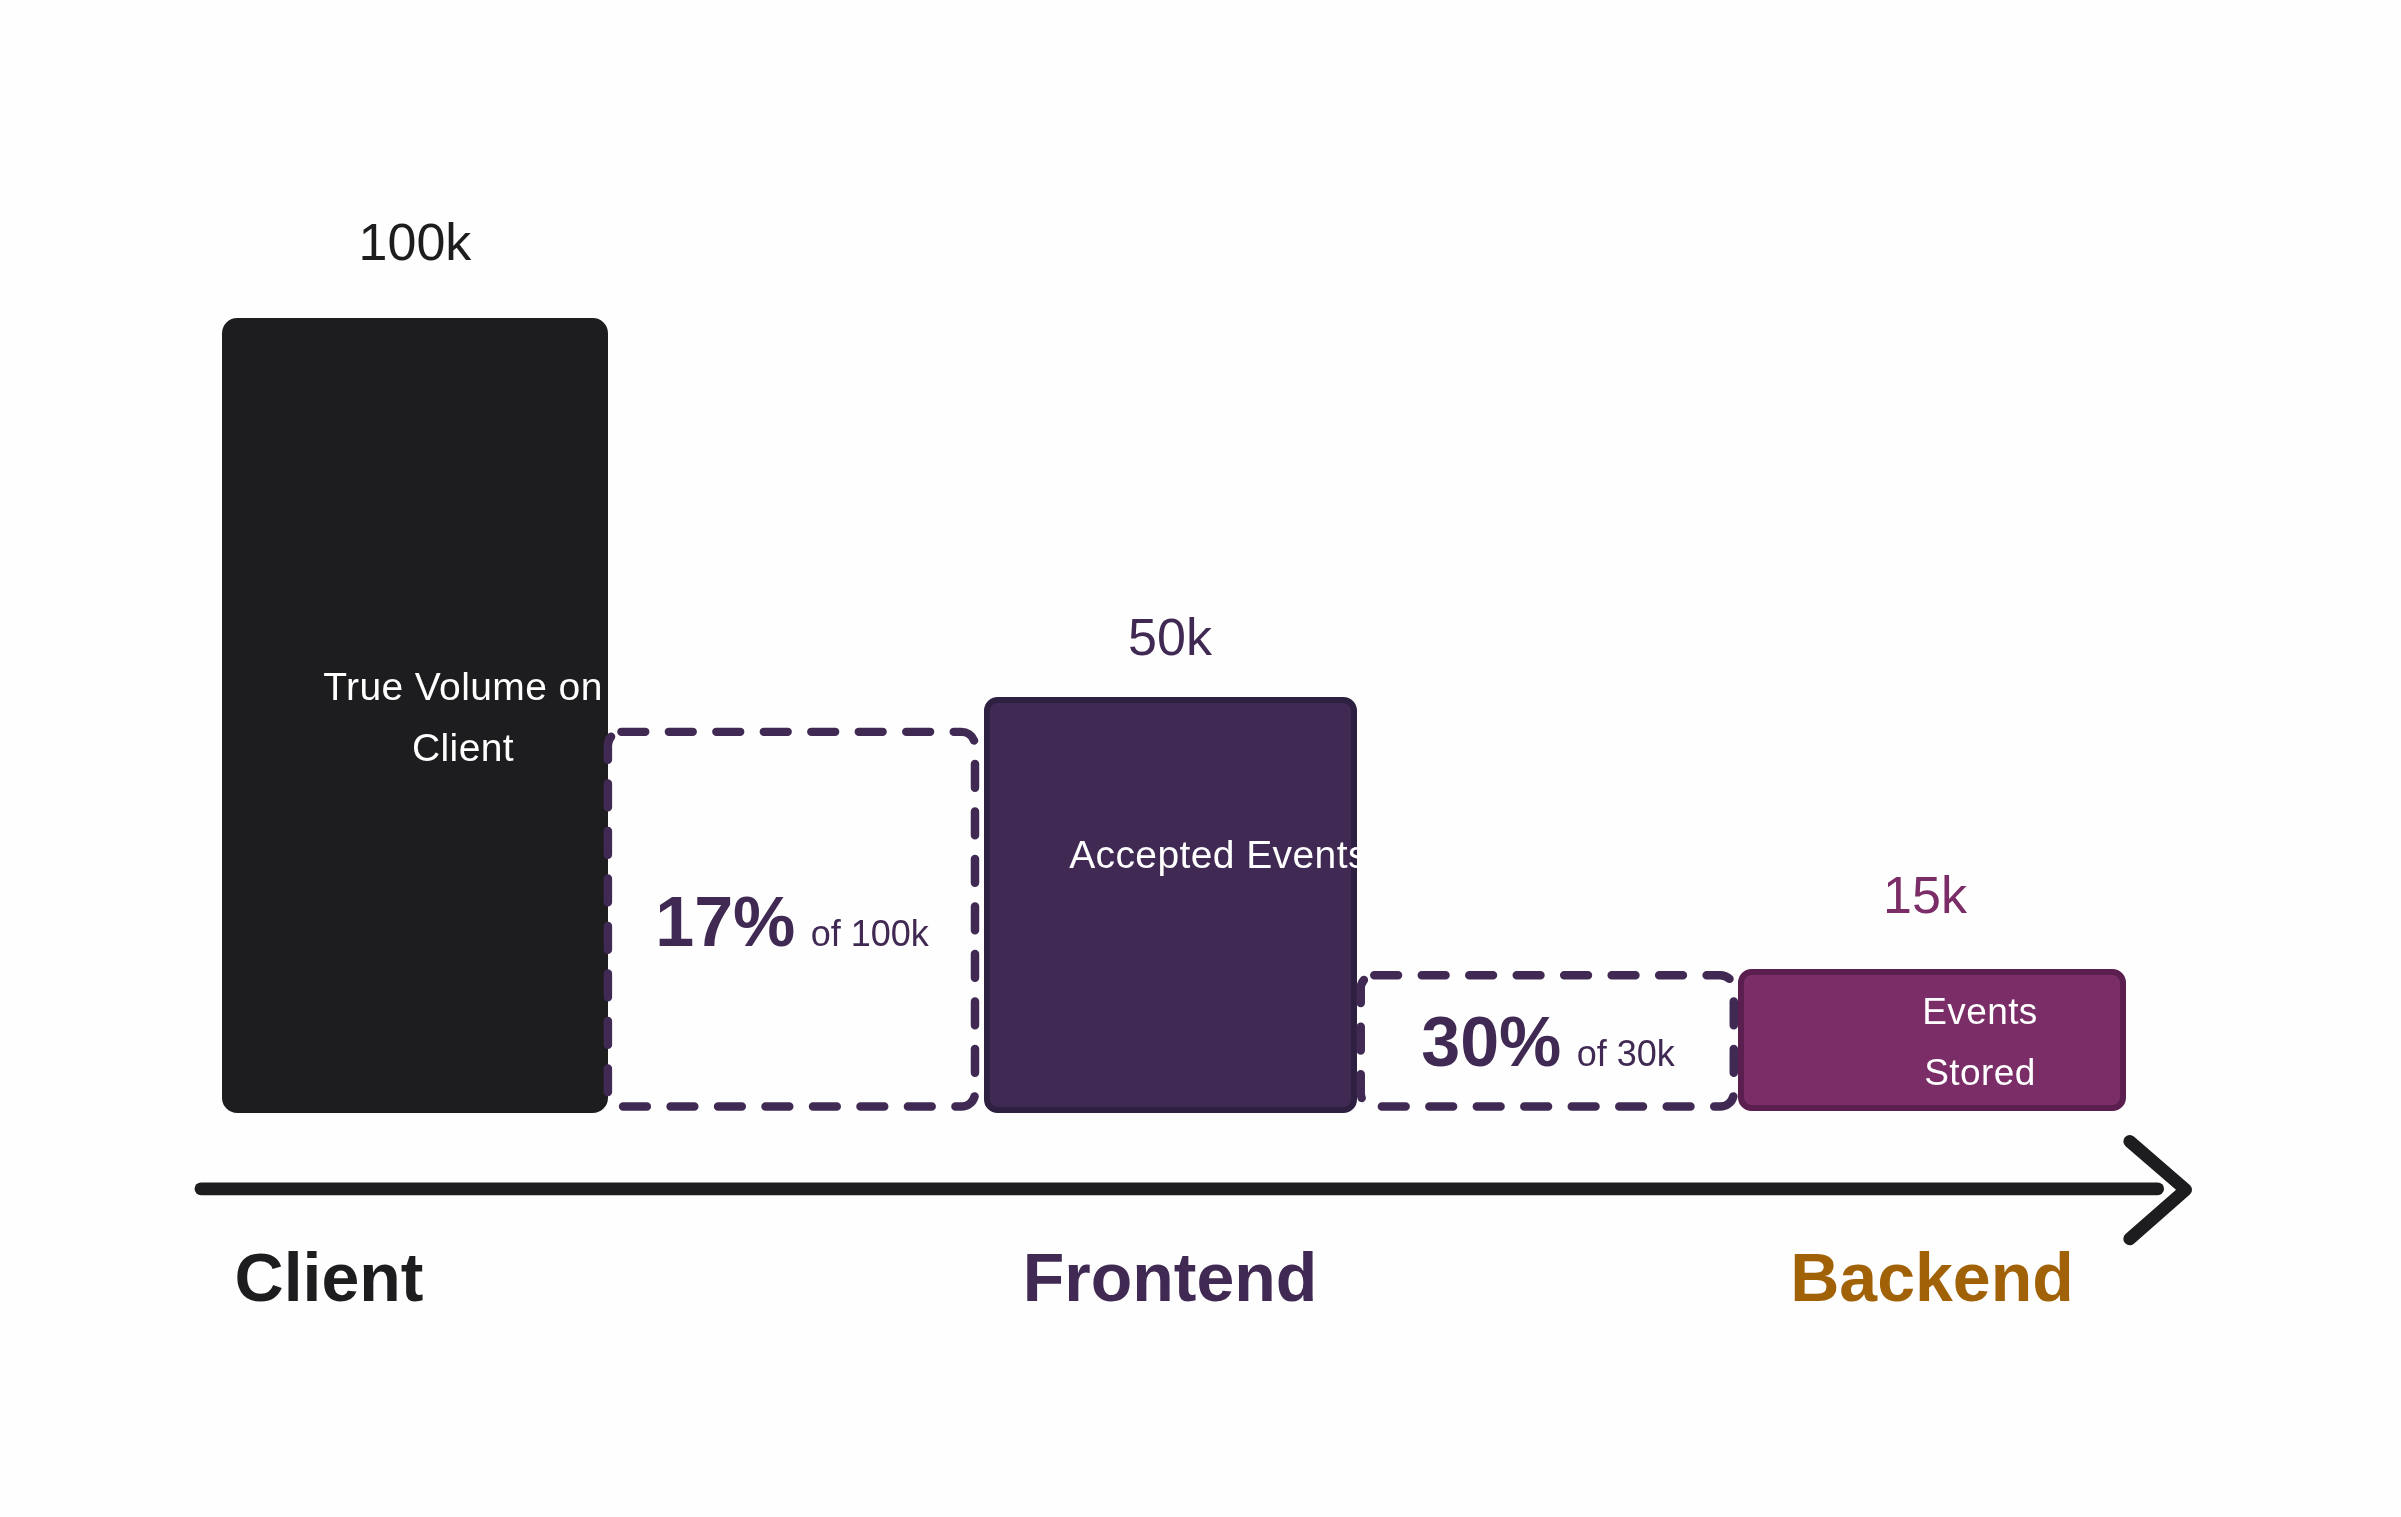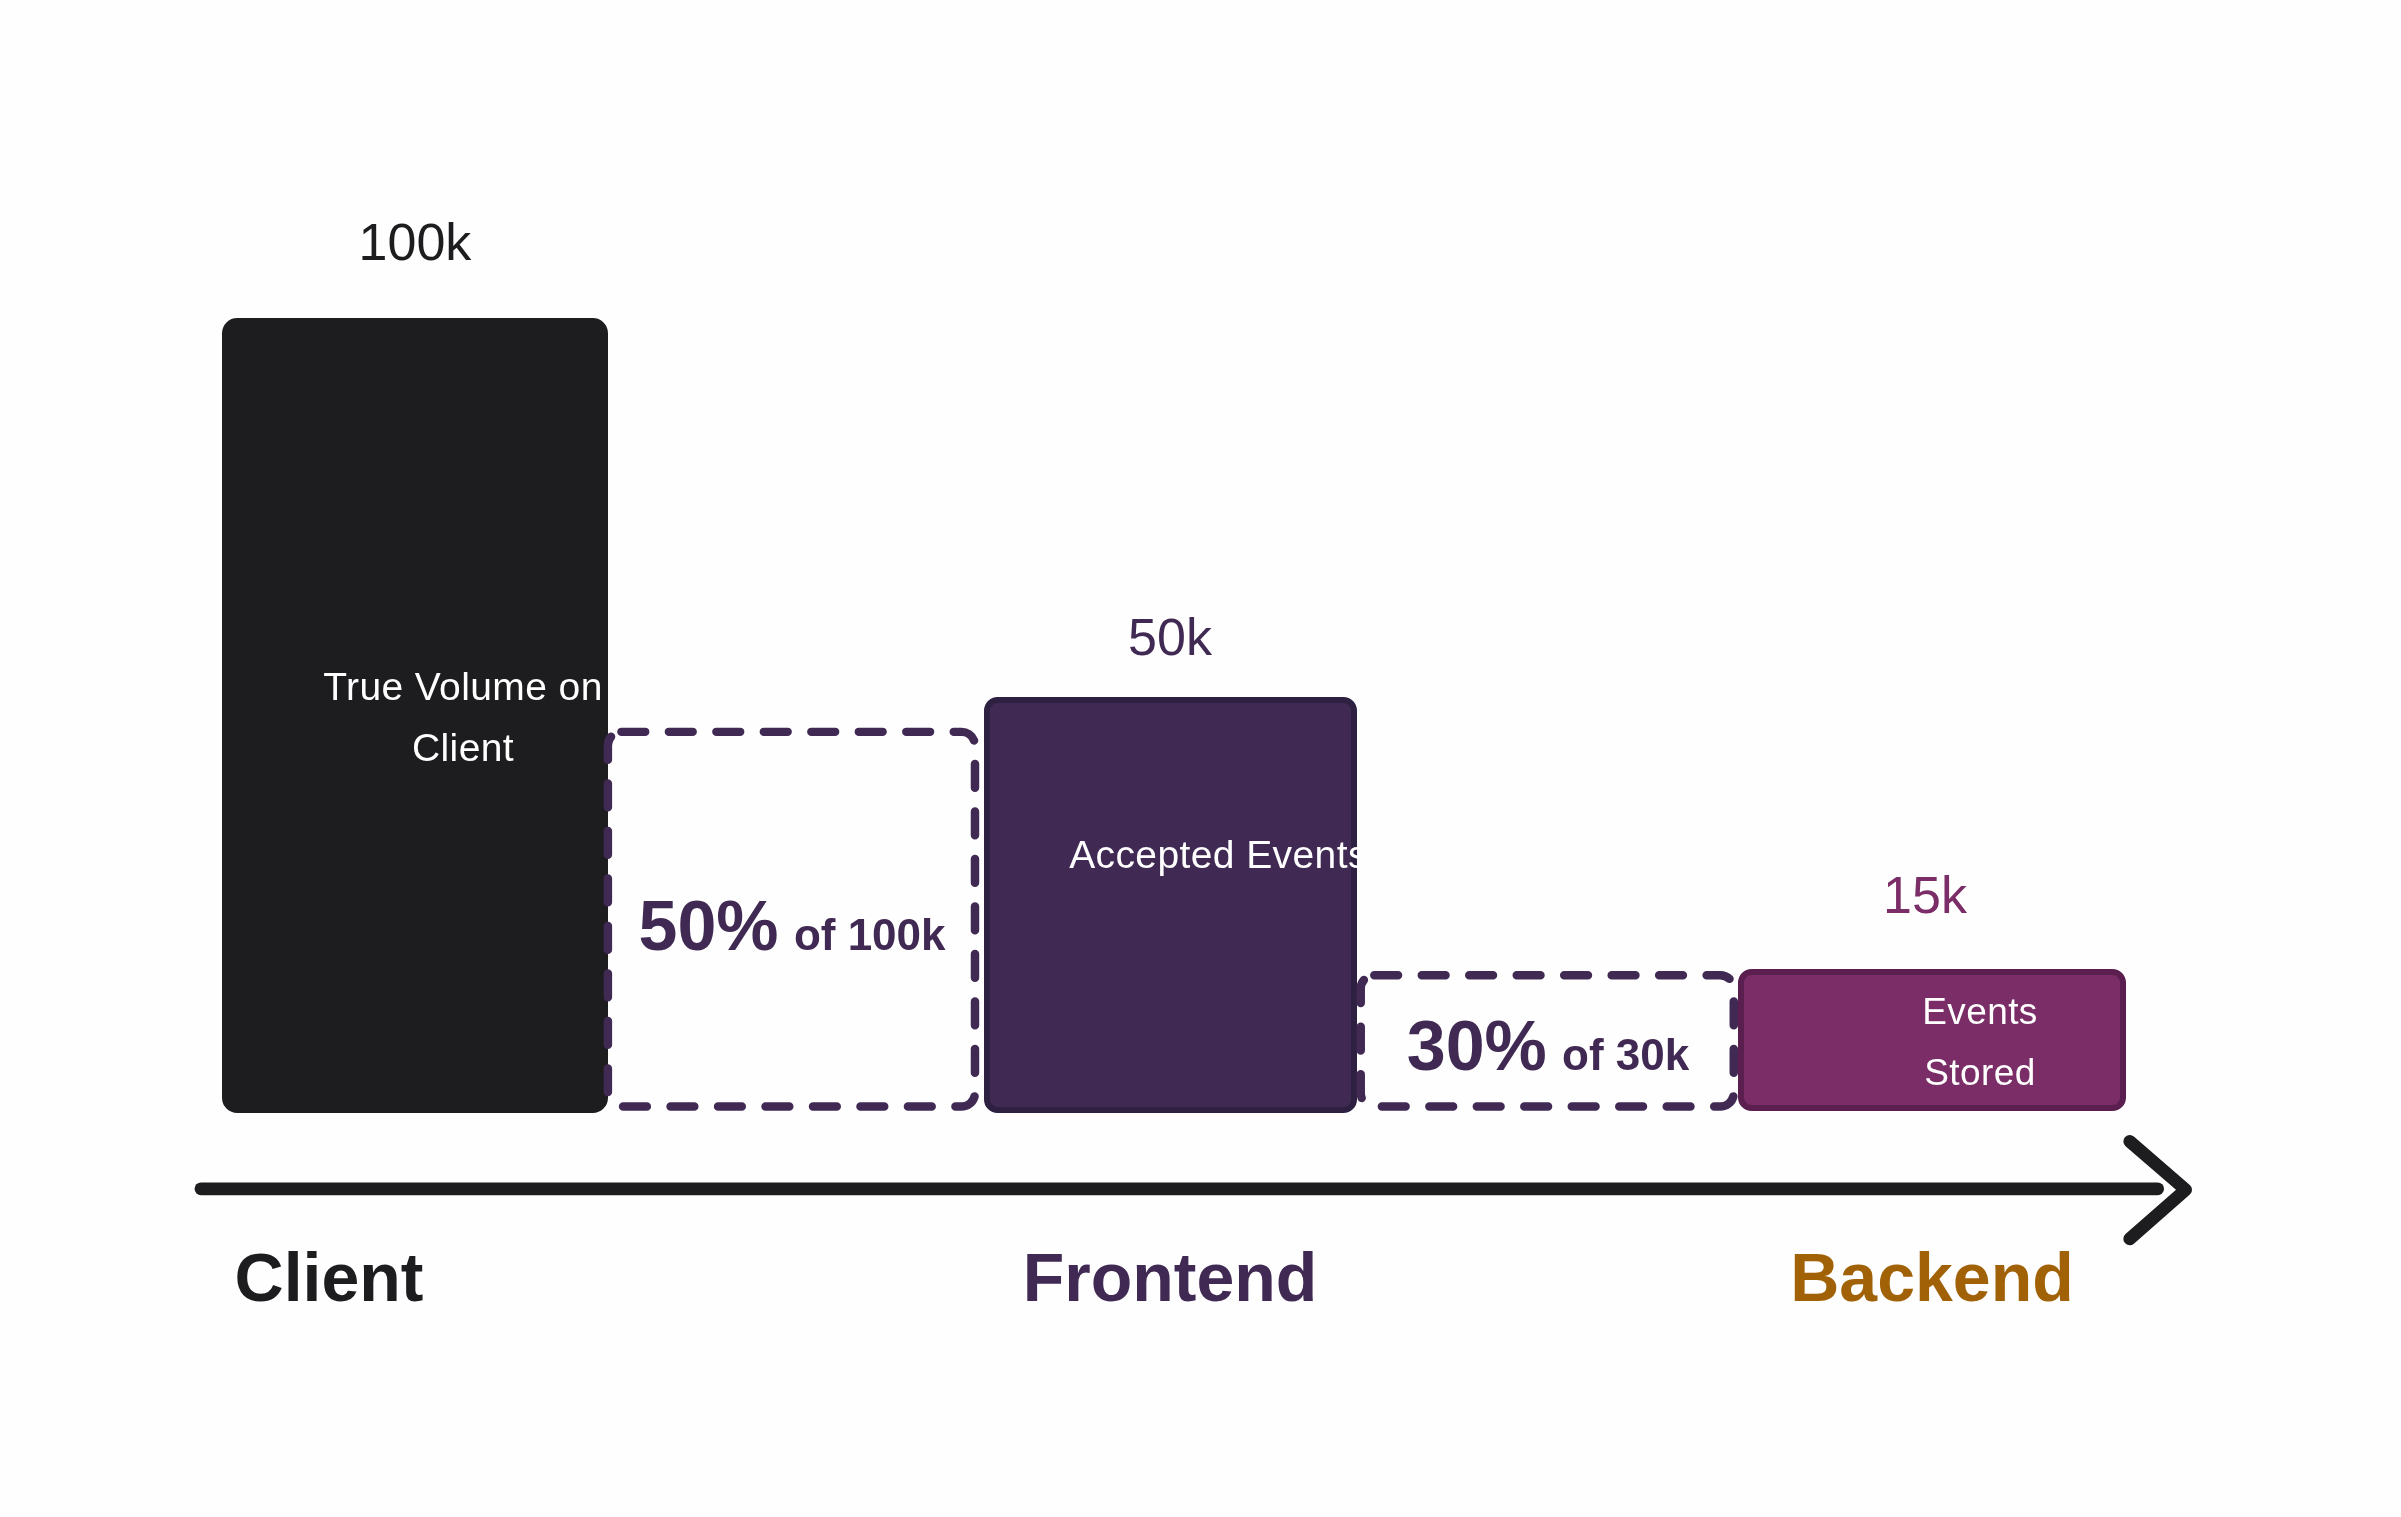--- a/index.html
+++ b/index.html
@@ -69,21 +69,21 @@
   
   .drop-note {
     position: absolute;
     display: flex;
     align-items: baseline;
     justify-content: center;
     gap: 15.3px;
     white-space: nowrap;
   }
   .drop-note .pct   { font-size: 70px; font-weight: 600; }
-  .drop-note .of    { font-size: 44px; font-weight: 700; margin-top: 28px; }
+  .drop-note .of    { font-size: 36px; font-weight: 400; margin-top: 28px; }
   .drop-1 { left: 604px;  top: 882px; width: 376px; }
   .drop-2 { left: 1357px; top: 1002px; width: 382px; }
 
   
   .axis-label {
     position: absolute;
     width: 356px;
     top: 1237px;
     text-align: center;
     font-size: 68px;
@@ -121,21 +121,21 @@
   </div>
   <div class="bar-text bar-text-frontend" style="color: rgb(255, 255, 255);">
     <div>Accepted Events</div>
   </div>
   <div class="bar-text bar-text-backend" style="color: rgb(255, 255, 255);">
     <div>Events</div>
     <div>Stored</div>
   </div>
 
   <div class="drop-note drop-1" style="color: rgb(64, 42, 83);">
-    <span class="pct">50%</span>
+    <span class="pct">17%</span>
     <span class="of">of 100k</span>
   </div>
   <div class="drop-note drop-2" style="color: rgb(64, 42, 83);">
     <span class="pct">30%</span>
     <span class="of">of 30k</span>
   </div>
 
   <svg class="overlay" viewBox="0 0 2832 1790" xmlns="http://www.w3.org/2000/svg">
     <rect x="717" y="863" width="433" height="442" rx="16" fill="none" stroke-width="10" stroke-dasharray="28 28" stroke-linecap="round" stroke="#402a53"></rect>
     <rect x="1605" y="1150" width="440" height="155" rx="16" fill="none" stroke-width="10" stroke-dasharray="28 28" stroke-linecap="round" stroke="#402a53"></rect>

